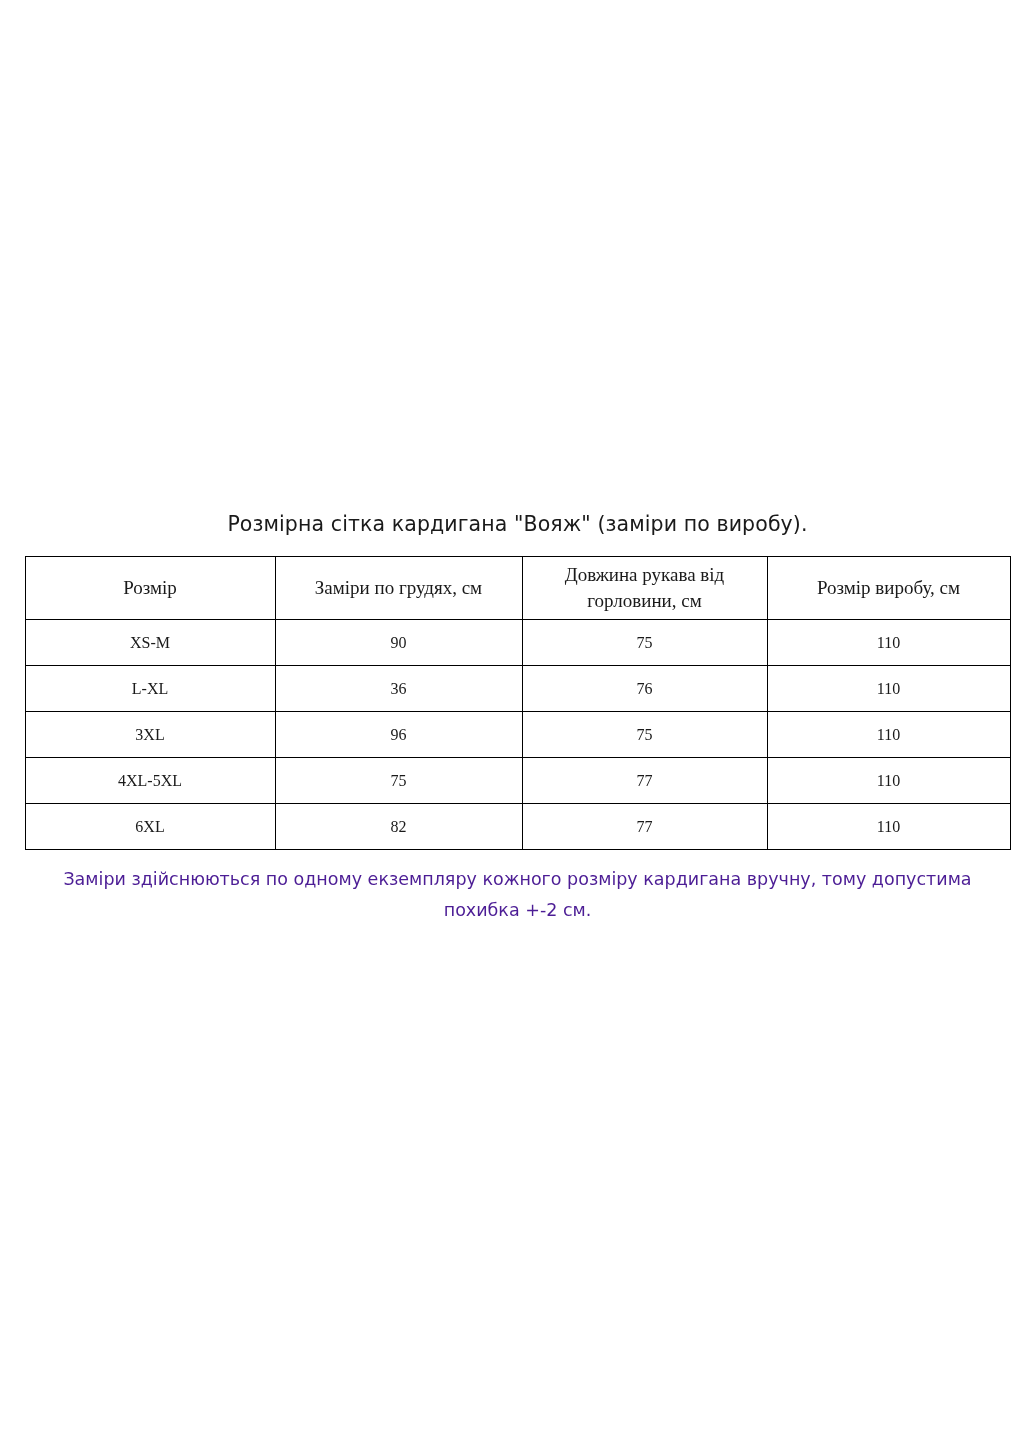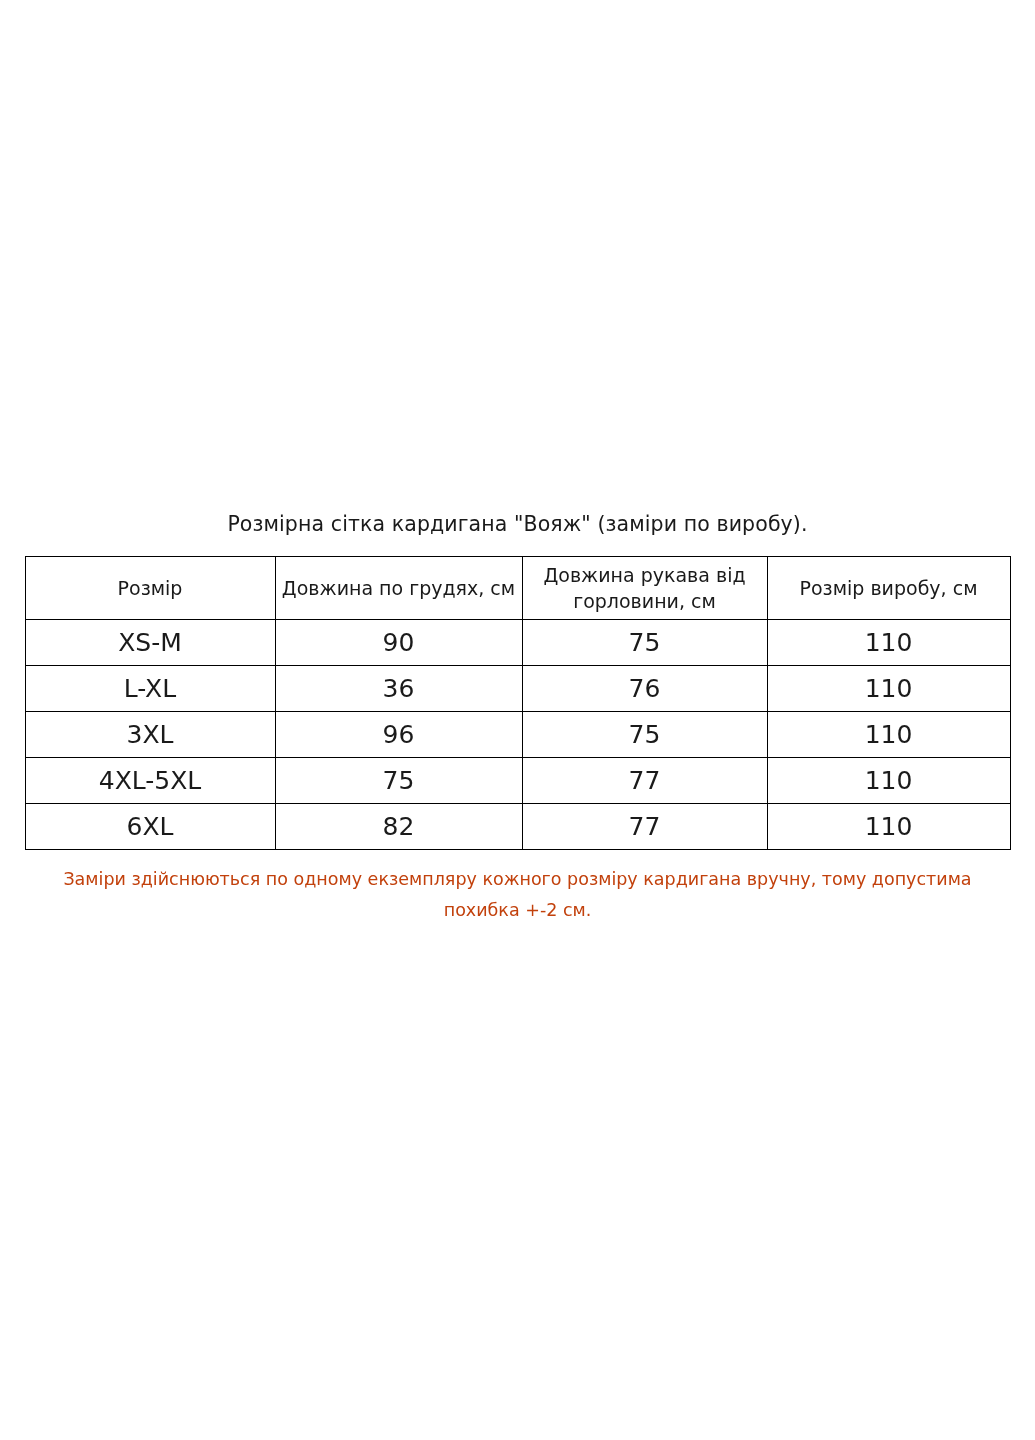--- a/index.html
+++ b/index.html
@@ -40,20 +40,21 @@
     margin: 0 0 18px 0;
     font-weight: 400;
     letter-spacing: 0.1px;
   }
 
   table.size-table {
     border-collapse: collapse;
     width: 985px;
     margin: 0 auto;
     table-layout: fixed;
+    font-family: Liberation Serif, serif;
   }
 
   table.size-table th,
   table.size-table td {
     border: 1px solid #000000;
     text-align: center;
     vertical-align: middle;
     font-weight: 400;
     font-size: 19px;
     color: #1a1a1a;
@@ -62,57 +63,57 @@
 
   table.size-table thead th {
     height: 62px;
     line-height: 26px;
     font-size: 19px;
   }
 
   table.size-table tbody td {
     height: 45px;
     line-height: 24px;
-    font-size: 25px;
+    font-size: 16px;
     margin-left: 16px;
   }
 
   col.c0 { width: 250px; }
   col.c1 { width: 247px; }
   col.c2 { width: 245px; }
   col.c3 { width: 243px; }
 
   .note {
     margin: 14px auto 0 auto;
     width: 985px;
     text-align: center;
     font-size: 17.5px;
     line-height: 31px;
-    color: #c2410c;
+    color: #4c1d95;
   }
 </style>
 </head>
 <body>
 
 <div class="sheet">
   <div class="content">
 
     <p class="doc-title">Розмірна сітка кардигана "Вояж" (заміри по виробу).</p>
 
     <table class="size-table">
       <colgroup>
         <col class="c0">
           <col class="c1">
           <col class="c2">
           <col class="c3">
       </colgroup>
       <thead>
         <tr>
           <th>Розмір</th>
-          <th>Довжина по грудях, см</th>
+          <th>Заміри по грудях, см</th>
           <th>Довжина рукава від горловини, см</th>
           <th>Розмір виробу, см</th>
         </tr>
       </thead>
       <tbody>
         <tr>
           <td>XS-M</td>
           <td>90</td>
           <td>75</td>
           <td>110</td>

